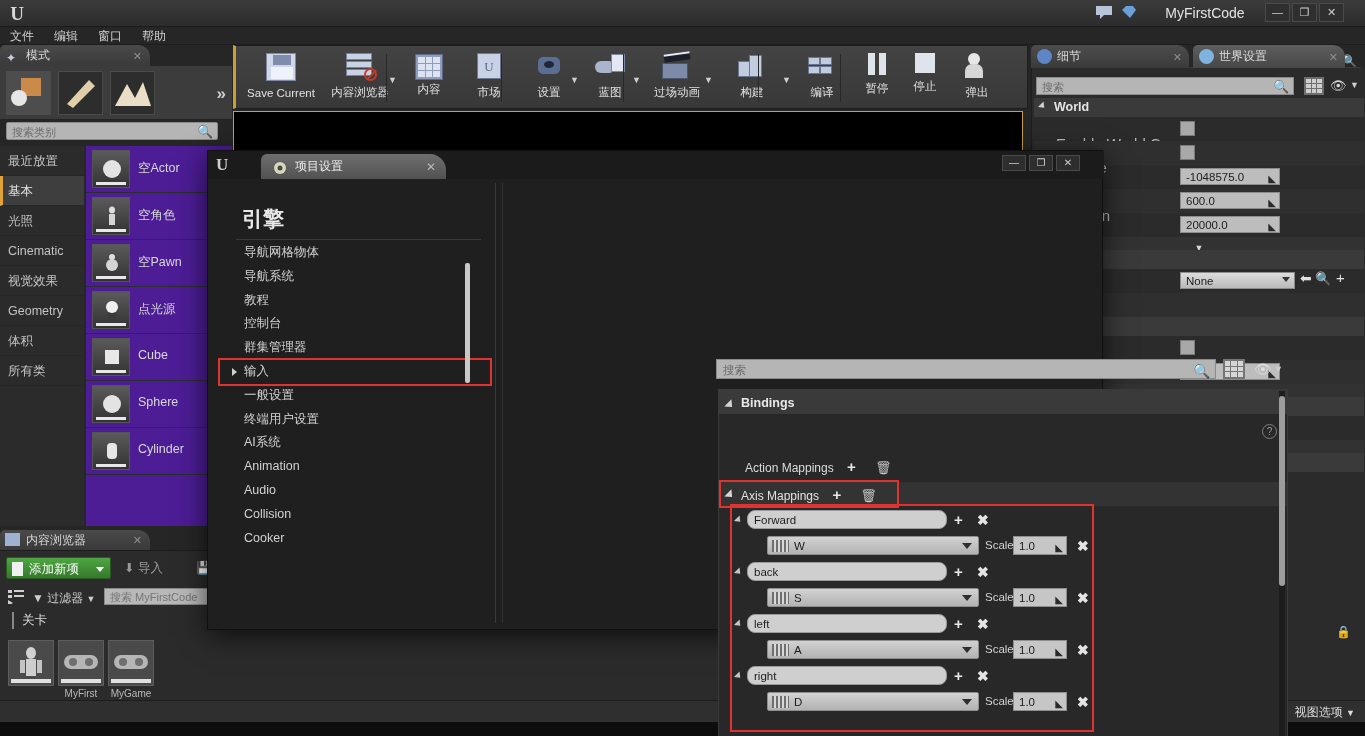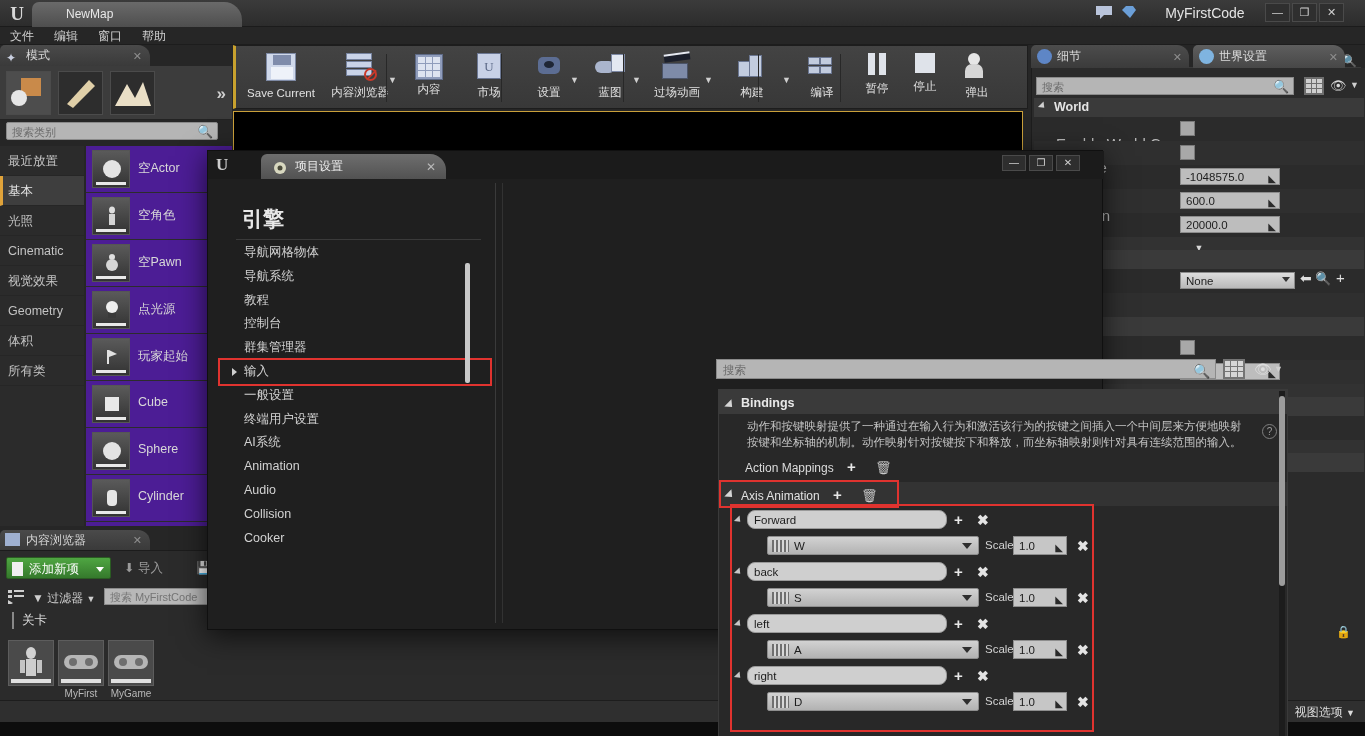--- a/index.html
+++ b/index.html
@@ -347,23 +347,20 @@
   .propscroll { position:absolute; left:1071px; top:245px; width:6px; height:190px; background:#9c9c9c; border-radius:3px; }
   .propscroll-tr { position:absolute; left:1071px; top:240px; width:6px; height:368px; background:#1c1c1c; }
 </style>
 </head>
 <body>
 
 <div id="app">
 
   <div class="titlebar">
     <div class="ue-logo">U</div>
-    <div class="maptab">
-      <span>NewMap</span>
-    </div>
     <div class="tb-ico" style="left:1095px;">
       <svg width="18" height="16">
           <path d="M1 2h16v9H9l-4 4v-4H1z" fill="#b9c4db"></path>
         </svg>
     </div>
     <div class="tb-ico" style="left:1120px;">
       <svg width="18" height="16">
           <path d="M2 6l4-4h7l3 4-6 8z" fill="#6b9fd8"></path>
         </svg>
     </div>
@@ -458,30 +455,20 @@
       </div>
       <div class="place">
         <div class="thumb">
           <svg width="20" height="20" style="position:absolute;left:9px;top:8px">
             <circle cx="10" cy="7" r="6" fill="#efefef"></circle>
             <rect x="6" y="13" width="8" height="5" fill="#3a3a3a"></rect>
           </svg>
           <div class="bar"></div>
         </div>
         <div class="nm">点光源</div>
-        <div class="q">?</div>
-      </div>
-      <div class="place">
-        <div class="thumb">
-          <svg width="20" height="20" style="position:absolute;left:9px;top:8px">
-            <path d="M5 3 v14 h2 V10 l8-3 -8-4z" fill="#e2e2e2"></path>
-          </svg>
-          <div class="bar"></div>
-        </div>
-        <div class="nm">玩家起始</div>
         <div class="q">?</div>
       </div>
       <div class="place">
         <div class="thumb">
           <svg width="20" height="20" style="position:absolute;left:9px;top:8px">
             <rect x="3" y="3" width="14" height="14" fill="#e8e8e8"></rect>
           </svg>
           <div class="bar"></div>
         </div>
         <div class="nm">Cube</div>
@@ -806,33 +793,32 @@
     </div>
     <div class="d-eye">👁</div>
     <div class="d-dd">▼</div>
 
     <div class="prop-area">
       <div class="bind-band"></div>
       <div class="bind-h">
         <span class="tri"></span>
         <span>Bindings</span>
       </div>
-      <div class="bind-desc">动作和按键映射提供了一种通过在输入行为和激活该行为的按键之间插入一个中间层来方便地映射按键和坐标轴的机制。动作映射针对按键按下和释放，而坐标轴映射则针对具有连续范围的输入。</div>
       <div class="bind-q">?</div>
 
       <div class="am-row">
         <span>Action Mappings</span>
         <span class="plus">+</span>
         <span class="bin">🗑</span>
       </div>
 
       <div class="axis-band"></div>
       <div class="axis-h">
         <span class="tri"></span>
-        <span>Axis Animation</span>
+        <span>Axis Mappings</span>
         <span class="plus" style="margin-left:10px;color:#e8e8e8;font-size:15px;font-weight:bold">+</span>
         <span class="bin" style="margin-left:16px;color:#cacaca;font-size:13px">🗑</span>
       </div>
       <div class="hl-axis"></div>
       <div class="hl-rows"></div>
 
       <div id="axisrows">
           <div class="mapping" style="top: 120px;">
             <span class="m-tri" style="top:6px"></span>
             <span class="m-name"><span>Forward</span></span>

